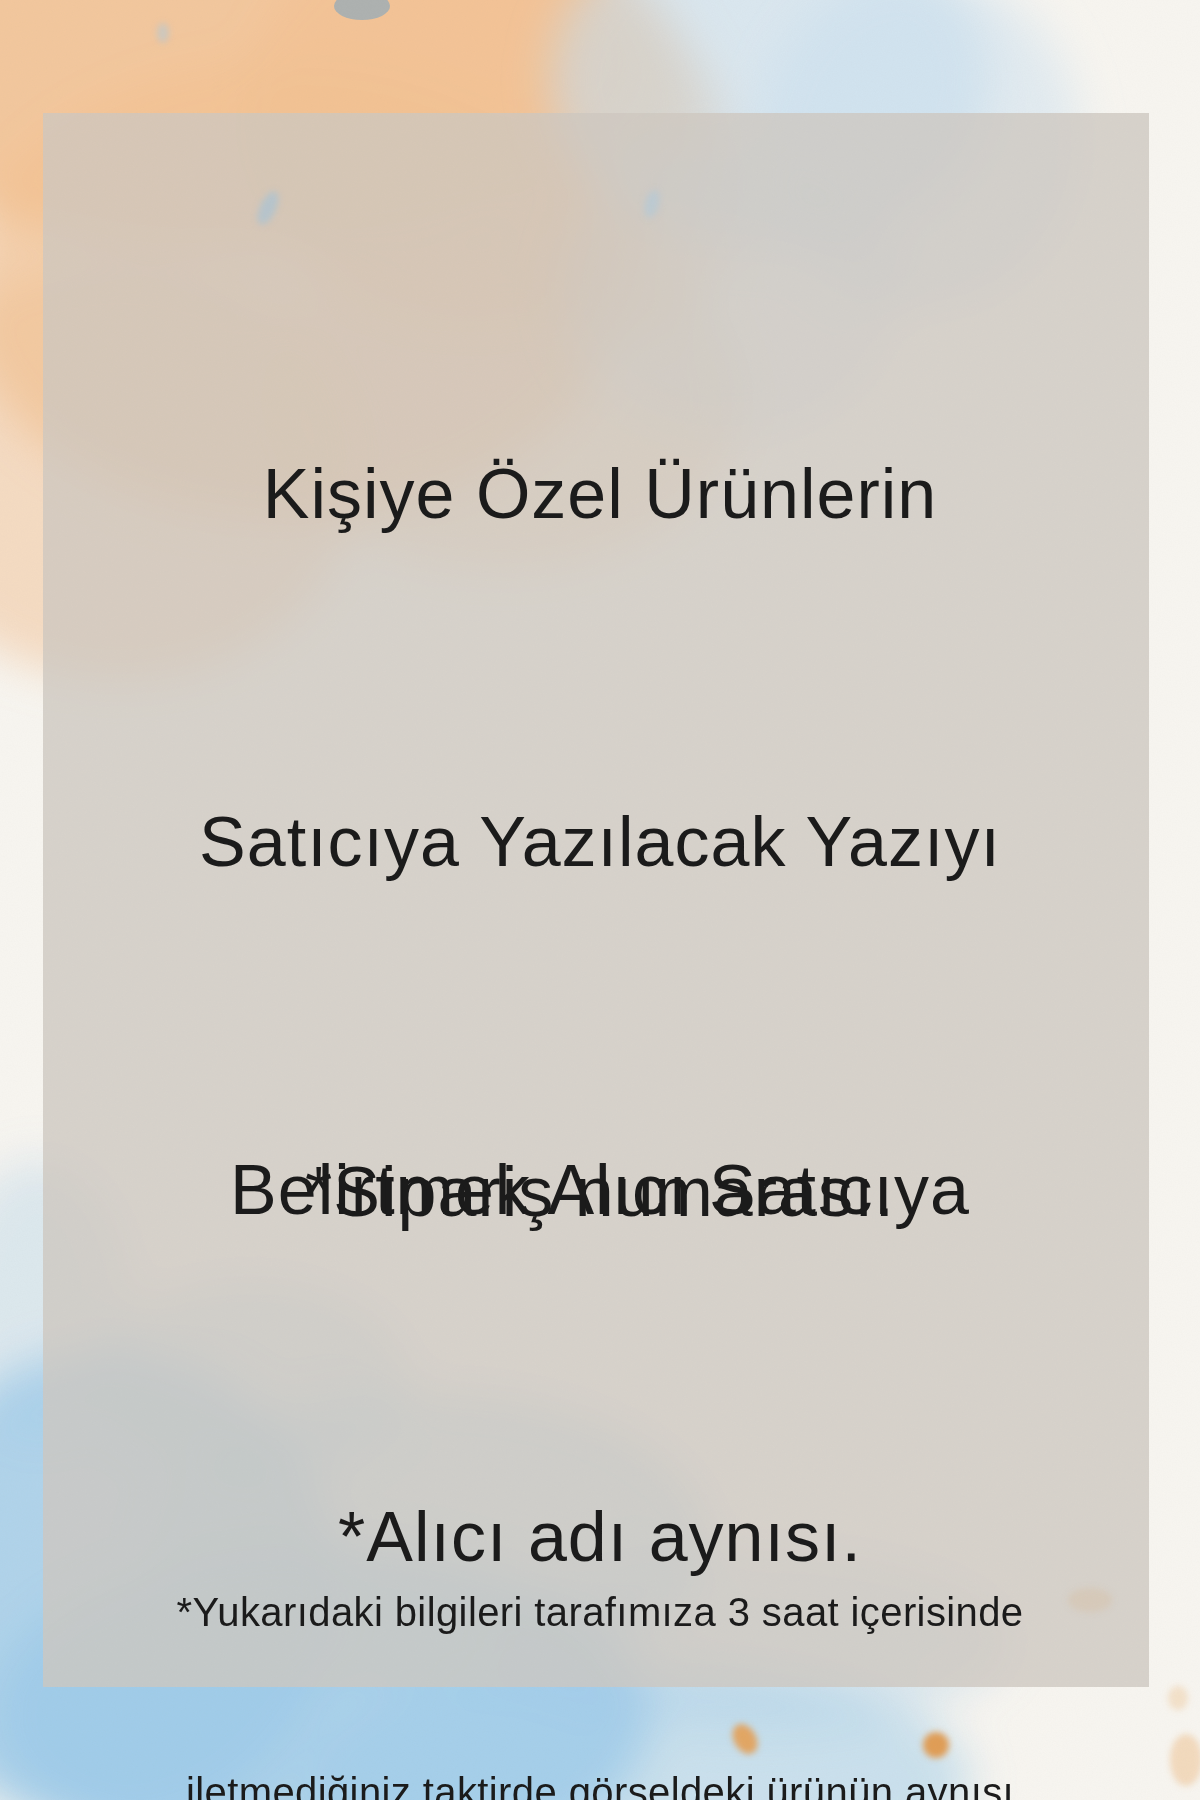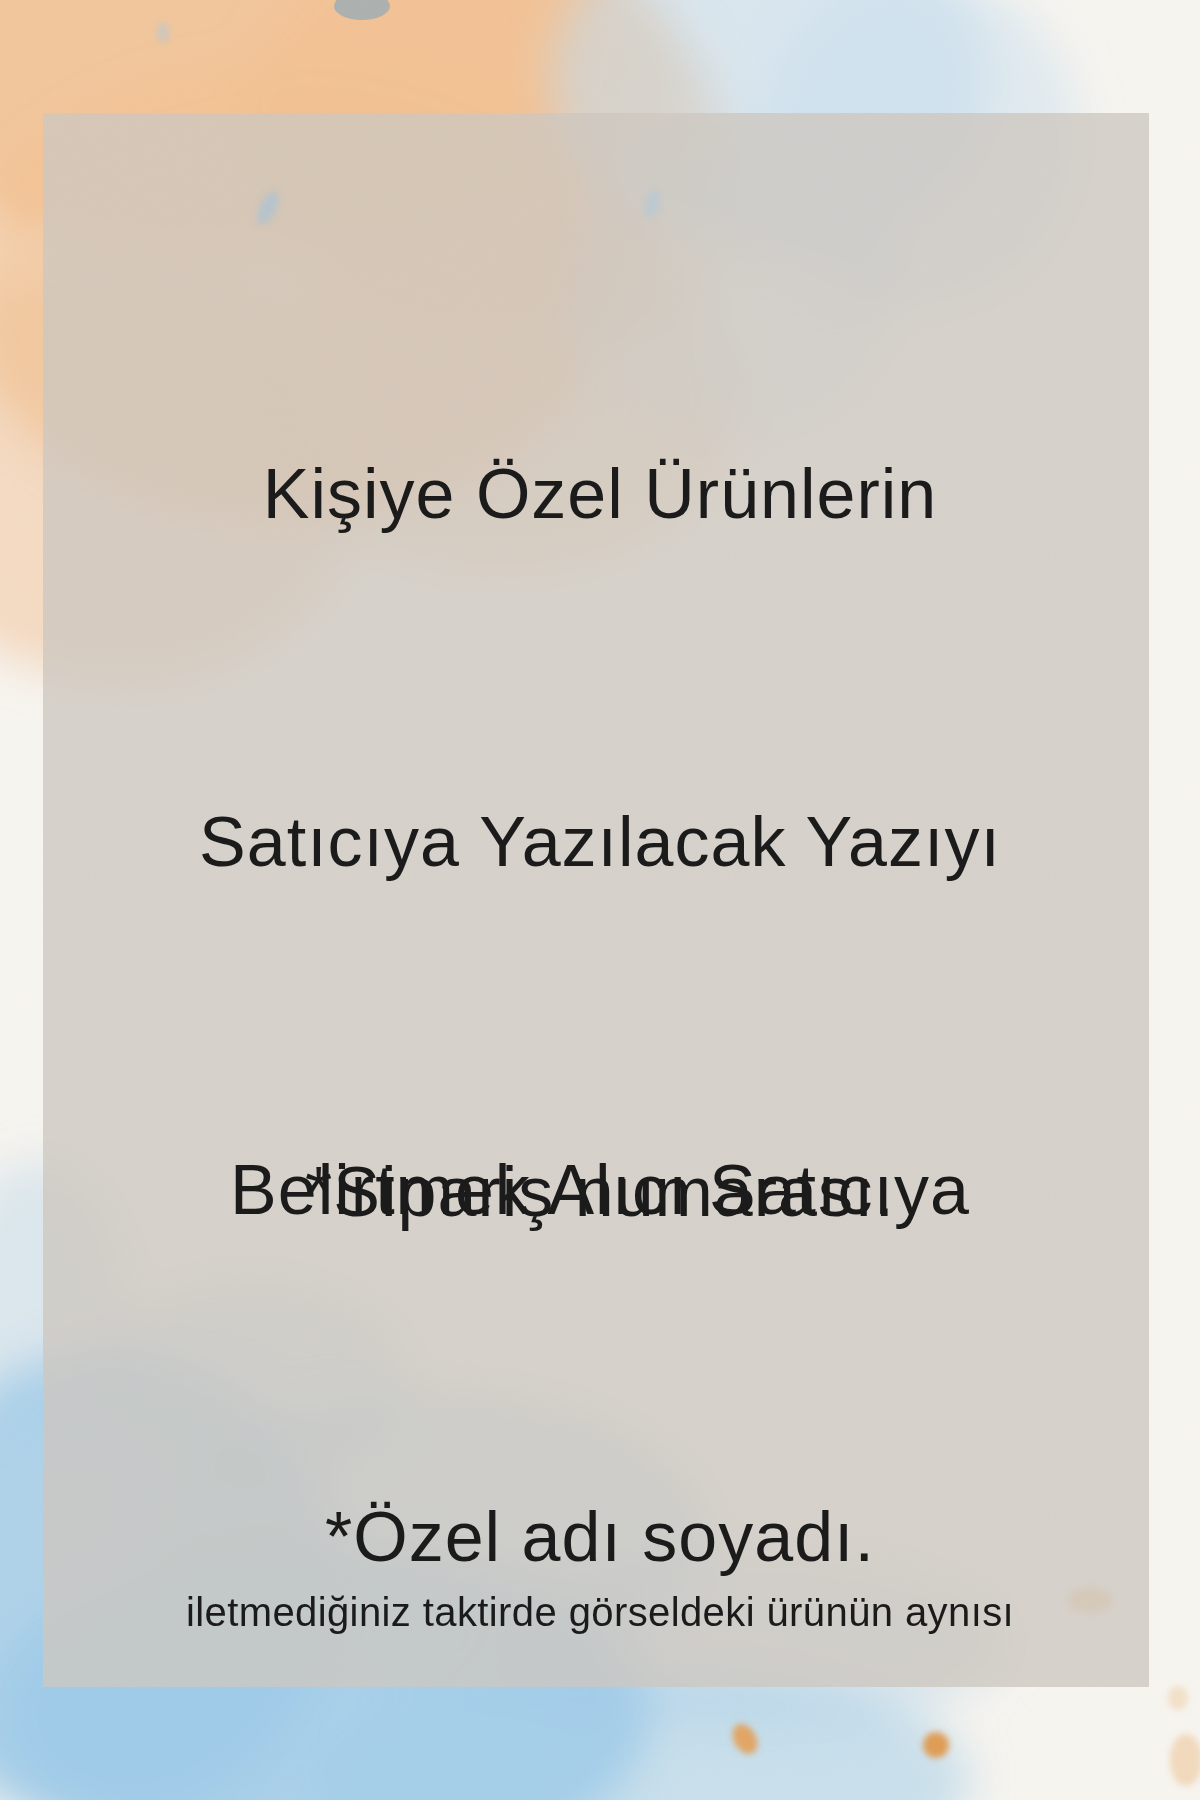--- a/index.html
+++ b/index.html
@@ -86,23 +86,24 @@
 
   <div class="textblock heading">
     <div>Kişiye Özel Ürünlerin</div>
     <div>Satıcıya Yazılacak Yazıyı</div>
     <div>Belirtmek Alıcı Satıcıya</div>
     
   </div>
 
   <div class="textblock bullets">
     <div>*Sipariş numarası.</div>
-    <div>*Özel adı soyadı.</div>
+    <div>*Alıcı adı aynısı.</div>
     
     
   </div>
 
   <div class="textblock footnote">
+    <div>*Yukarıdaki bilgileri tarafımıza 3 saat içerisinde</div>
     <div>iletmediğiniz taktirde görseldeki ürünün aynısı</div>
     
   </div>
 
 </div>
 
 </body></html>

